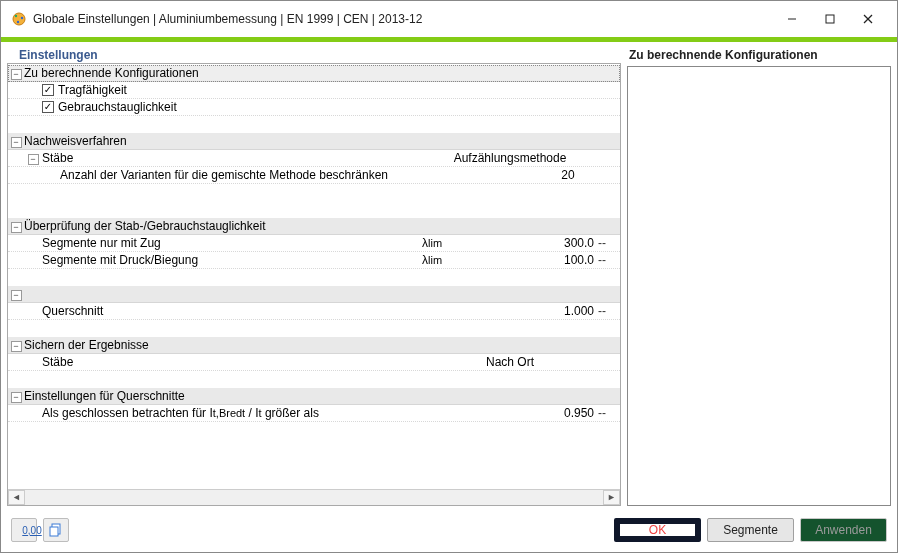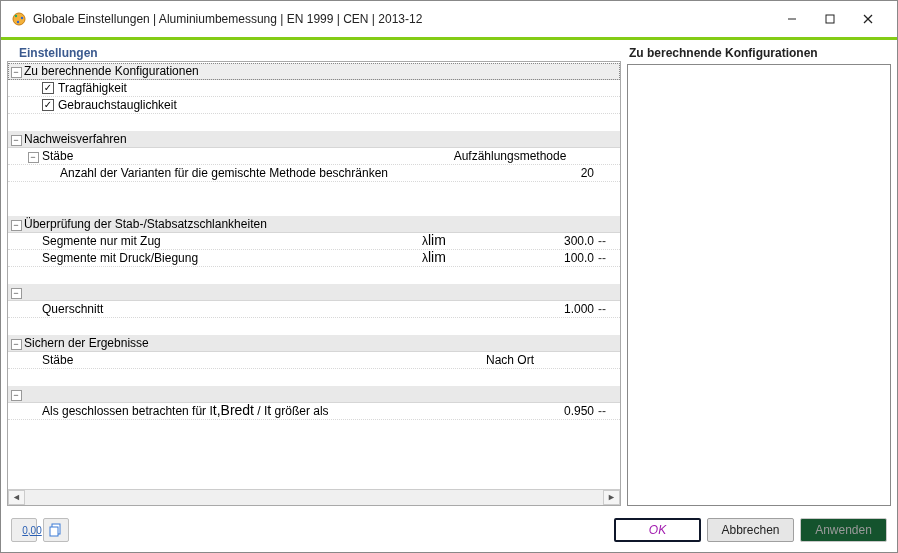--- a/index.html
+++ b/index.html
@@ -13,21 +13,21 @@
     display: flex;
     flex-direction: column;
     overflow: hidden;
   }
   
   .titlebar {
     background: #fff;
     padding: 6px 10px;
     display: flex;
     align-items: center;
-    border-bottom: 3px solid #84cc16;
+    border-bottom: 5px solid #84cc16;
   }
   .titlebar .icon {
     width: 16px; height: 16px;
     margin-right: 6px;
     display: flex; align-items:center; justify-content:center;
   }
   .titlebar .title {
     flex: 1;
     color: #222;
     font-size: 12px;
@@ -108,21 +108,21 @@
     width:12px; height:12px;
     border:1px solid #555; background:#fff;
     margin-right:4px; flex-shrink:0;
     display:inline-flex;align-items:center;justify-content:center;
     font-size:10px; line-height:10px;
   }
   .label { flex:1; white-space:nowrap; overflow:hidden; text-overflow:ellipsis; padding-right:4px;}
   .col-mid { width:120px; text-align:left; flex-shrink:0; font-size:12px; }
   .col-val { width:56px; text-align:right; flex-shrink:0; padding-right:4px;}
   .col-unit { width:22px; text-align:left; flex-shrink:0; color:#333; }
-  .sub { font-size:14px; }
+  .sub { font-size:11px; }
 
   
   .hscroll {
     height: 17px;
     background:#f0f0f0;
     border-top:1px solid #ccc;
     display:flex; align-items:center;
     position:relative;
   }
   .hscroll .arrow {
@@ -144,21 +144,21 @@
     display:flex;align-items:center;justify-content:center;border-radius:2px;
     font-size:10px;color:#2a5fb3;
   }
   .spacer{flex:1;}
   .btn {
     width:87px;height:24px;
     background:#e6e6e6;border:1px solid #a0a0a0;border-radius:2px;
     display:flex;align-items:center;justify-content:center;
     font-size:12px;color:#222;
   }
-  .btn.primary{background:#fff;border:2px solid #0f172a;color:#a21caf;font-style:italic;}
+  .btn.primary{background:#fff;border:6px solid #0f172a;color:#ef4444;}
   .btn.disabled{color:#9a9a9a;border-color:#c8c8c8;background:#14532d;}
 </style>
 </head>
 <body>
 
 <div class="titlebar">
   <span class="icon">
     <svg width="16" height="16" viewBox="0 0 16 16">
         <circle cx="8" cy="8" r="6" fill="#f3b13a" stroke="#c87d12"></circle>
         <circle cx="5" cy="5" r="1.2" fill="#2a6"></circle>
@@ -233,33 +233,33 @@
           <span class="indent1" style="text-align:center;"><span class="expander">−</span></span>
           <span class="label">Stäbe</span>
           <span class="col-mid" style="width:176px;text-align:center;">Aufzählungsmethode</span>
           <span class="col-unit"></span>
         </div>
         <div class="row">
           <span class="gutter"></span>
             <span class="indent2"></span>
           <span class="label">Anzahl der Varianten für die gemischte Methode beschränken</span>
           <span class="col-mid"></span>
-          <span class="col-val" style="">20</span>
+          <span class="col-val" style="text-align:center;">20</span>
           <span class="col-unit"></span>
         </div>
         <div class="row" style="border-bottom:none;">
             <span class="gutter"></span>
           </div>
         <div class="row" style="border-bottom:none;">
             <span class="gutter"></span>
           </div>
 
         <div class="group-hdr">
           <span class="gutter"><span class="expander">−</span></span>
-          <span class="label">Überprüfung der Stab-/Stabsatzschlankheiten</span>
+          <span class="label">Überprüfung der Stab-/Gebrauchstauglichkeit</span>
           <span class="col-mid"></span>
             <span class="col-val"></span>
             <span class="col-unit"></span>
         </div>
         <div class="row">
           <span class="gutter"></span>
             <span class="indent1"></span>
           <span class="label">Segmente nur mit Zug</span>
           <span class="col-mid"><span>λ</span><span class="sub">lim</span></span>
           <span class="col-val">300.0</span>
@@ -308,20 +308,21 @@
           <span class="label">Stäbe</span>
           <span class="col-mid" style="width:176px;text-align:center;">Nach Ort</span>
           <span class="col-unit"></span>
         </div>
         <div class="row" style="border-bottom:none;">
             <span class="gutter"></span>
           </div>
 
         <div class="group-hdr">
           <span class="gutter"><span class="expander">−</span></span>
+          <span class="label">Einstellungen für Querschnitte</span>
           <span class="col-mid"></span>
             <span class="col-val"></span>
             <span class="col-unit"></span>
         </div>
         <div class="row">
           <span class="gutter"></span>
             <span class="indent1"></span>
           <span class="label">
             <span>Als geschlossen betrachten für I</span><span class="sub">t,Bredt</span><span> / I</span><span class="sub">t</span><span> größer als</span>
           </span>
@@ -352,18 +353,18 @@
     <svg width="14" height="14">
         <rect x="3" y="1" width="8" height="10" fill="#fff" stroke="#3a7ad6"></rect>
         <rect x="1" y="4" width="8" height="9" fill="#fff" stroke="#3a7ad6"></rect>
       </svg>
   </div>
   <div class="spacer"></div>
   <div class="btn primary">
       <span>OK</span>
     </div>
   <div class="btn">
-      <span>Abbrechen</span>
+      <span>Segmente</span>
     </div>
   <div class="btn disabled">
       <span>Anwenden</span>
     </div>
 </div>
 
 </body></html>

